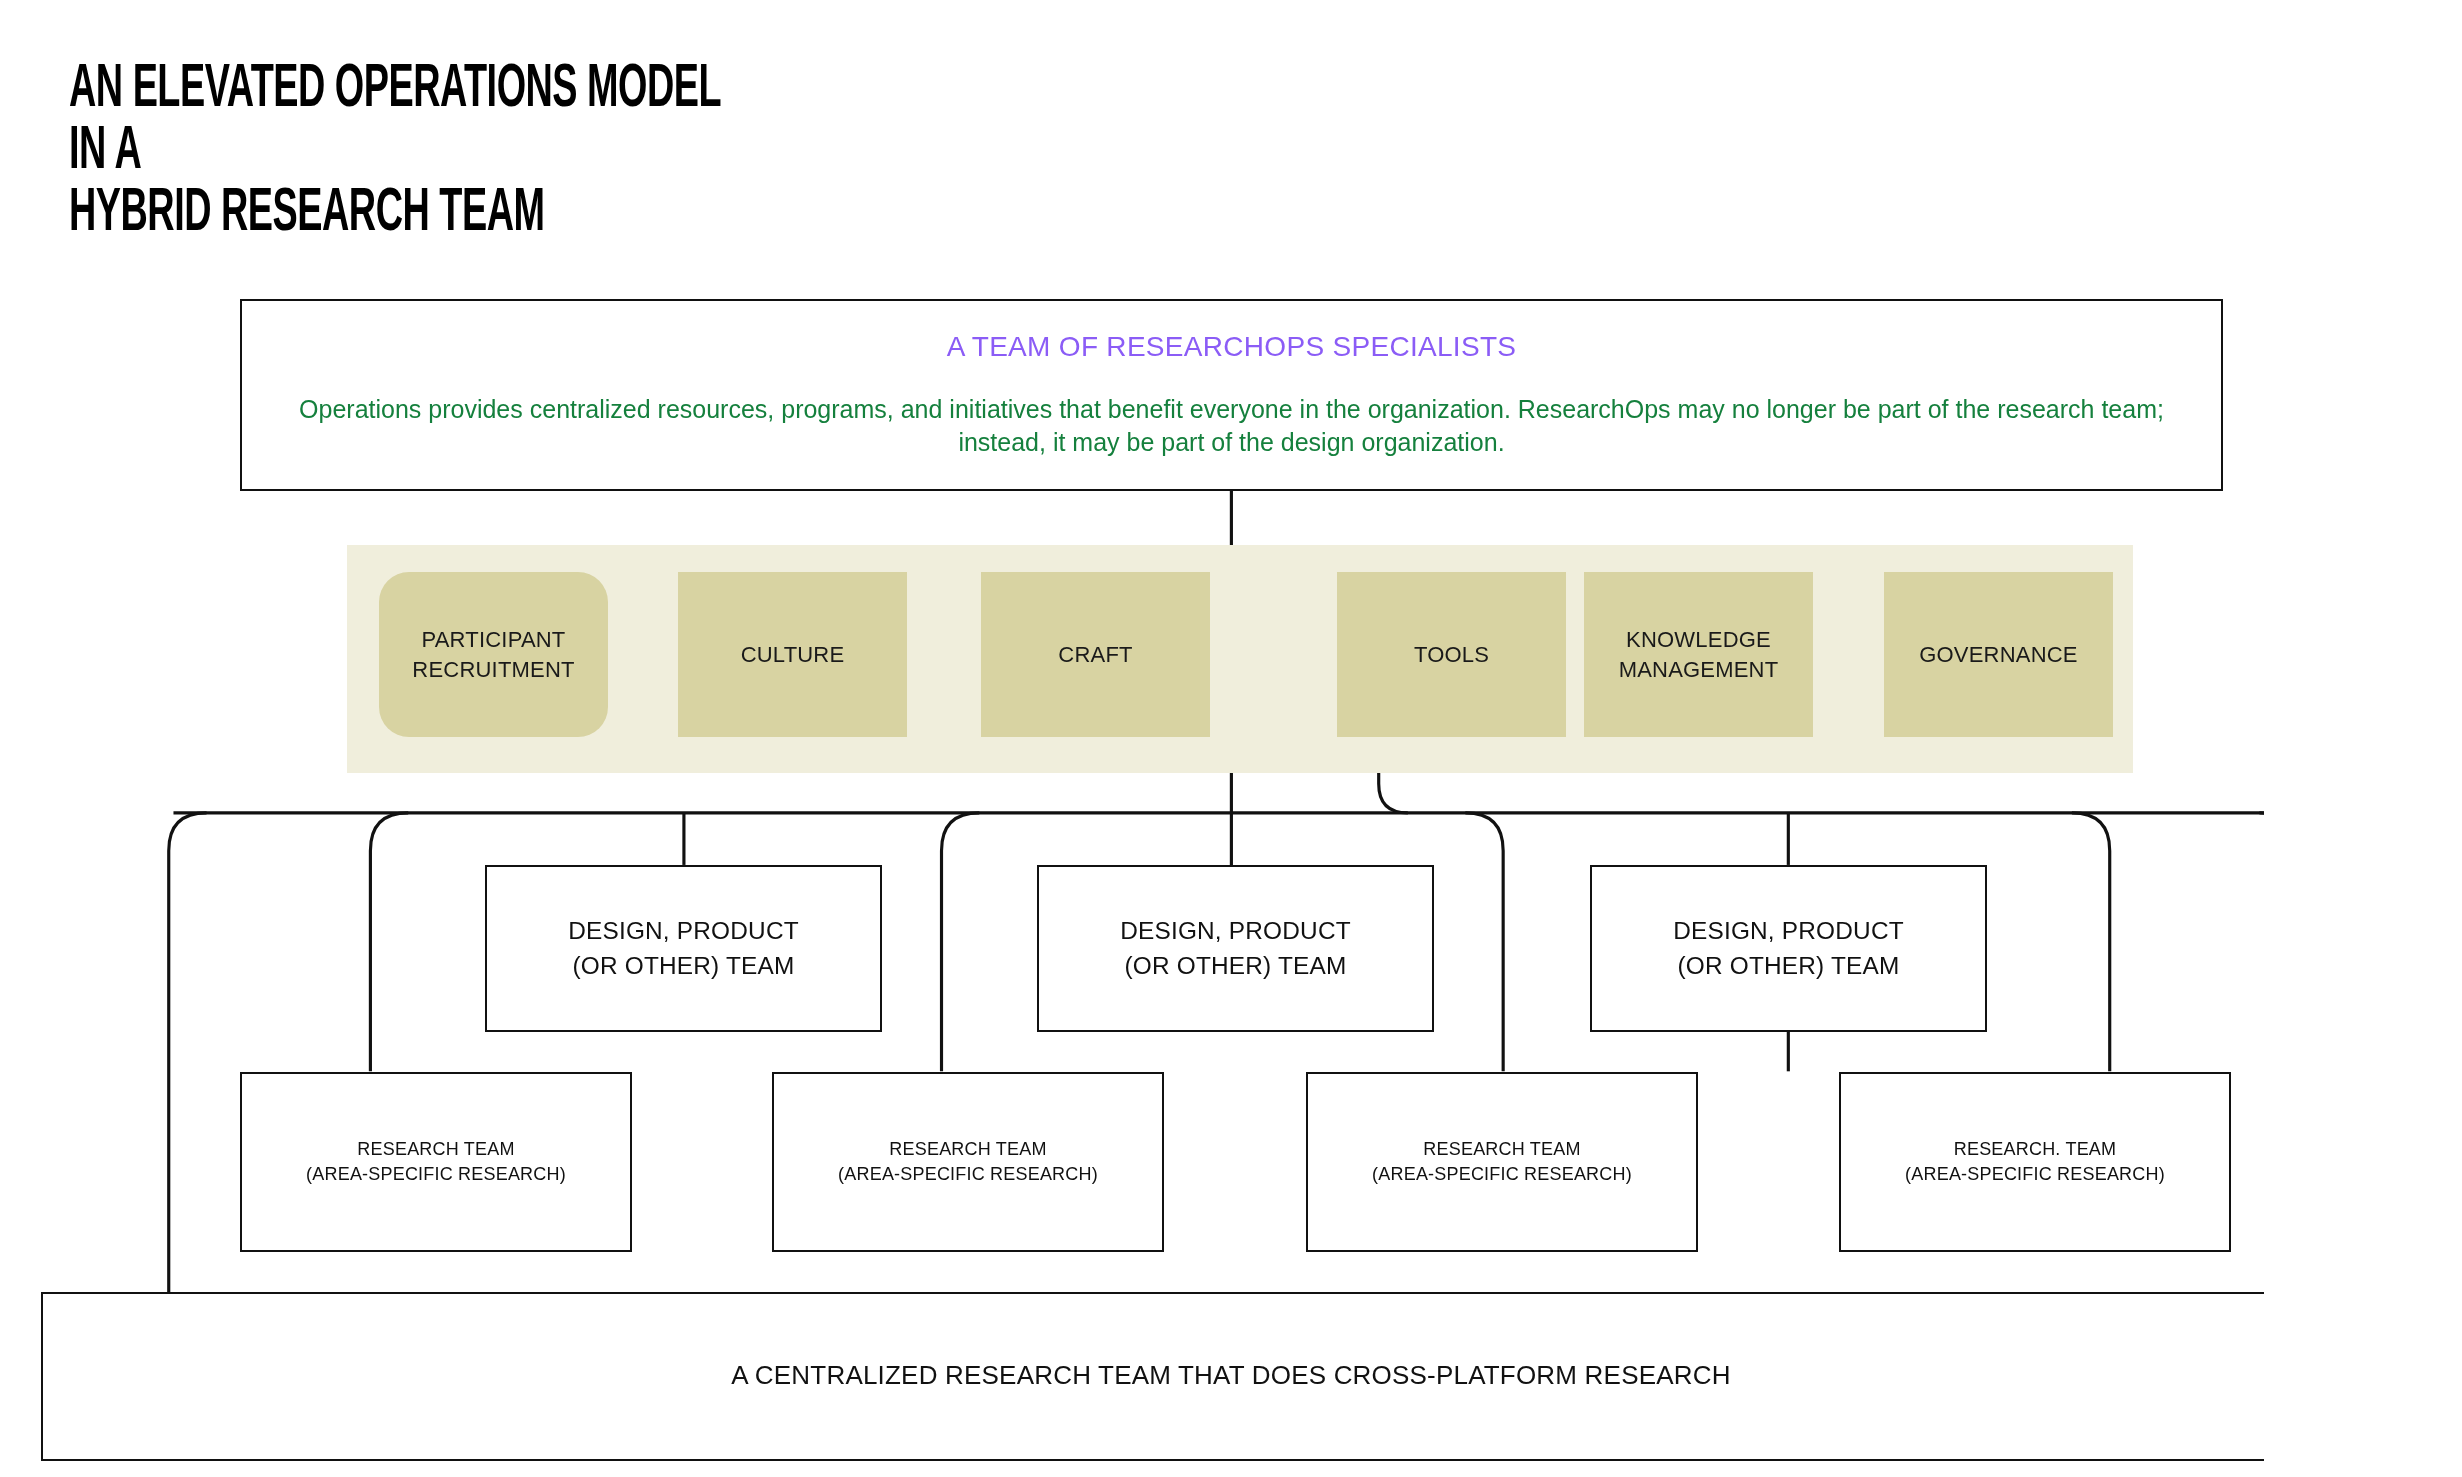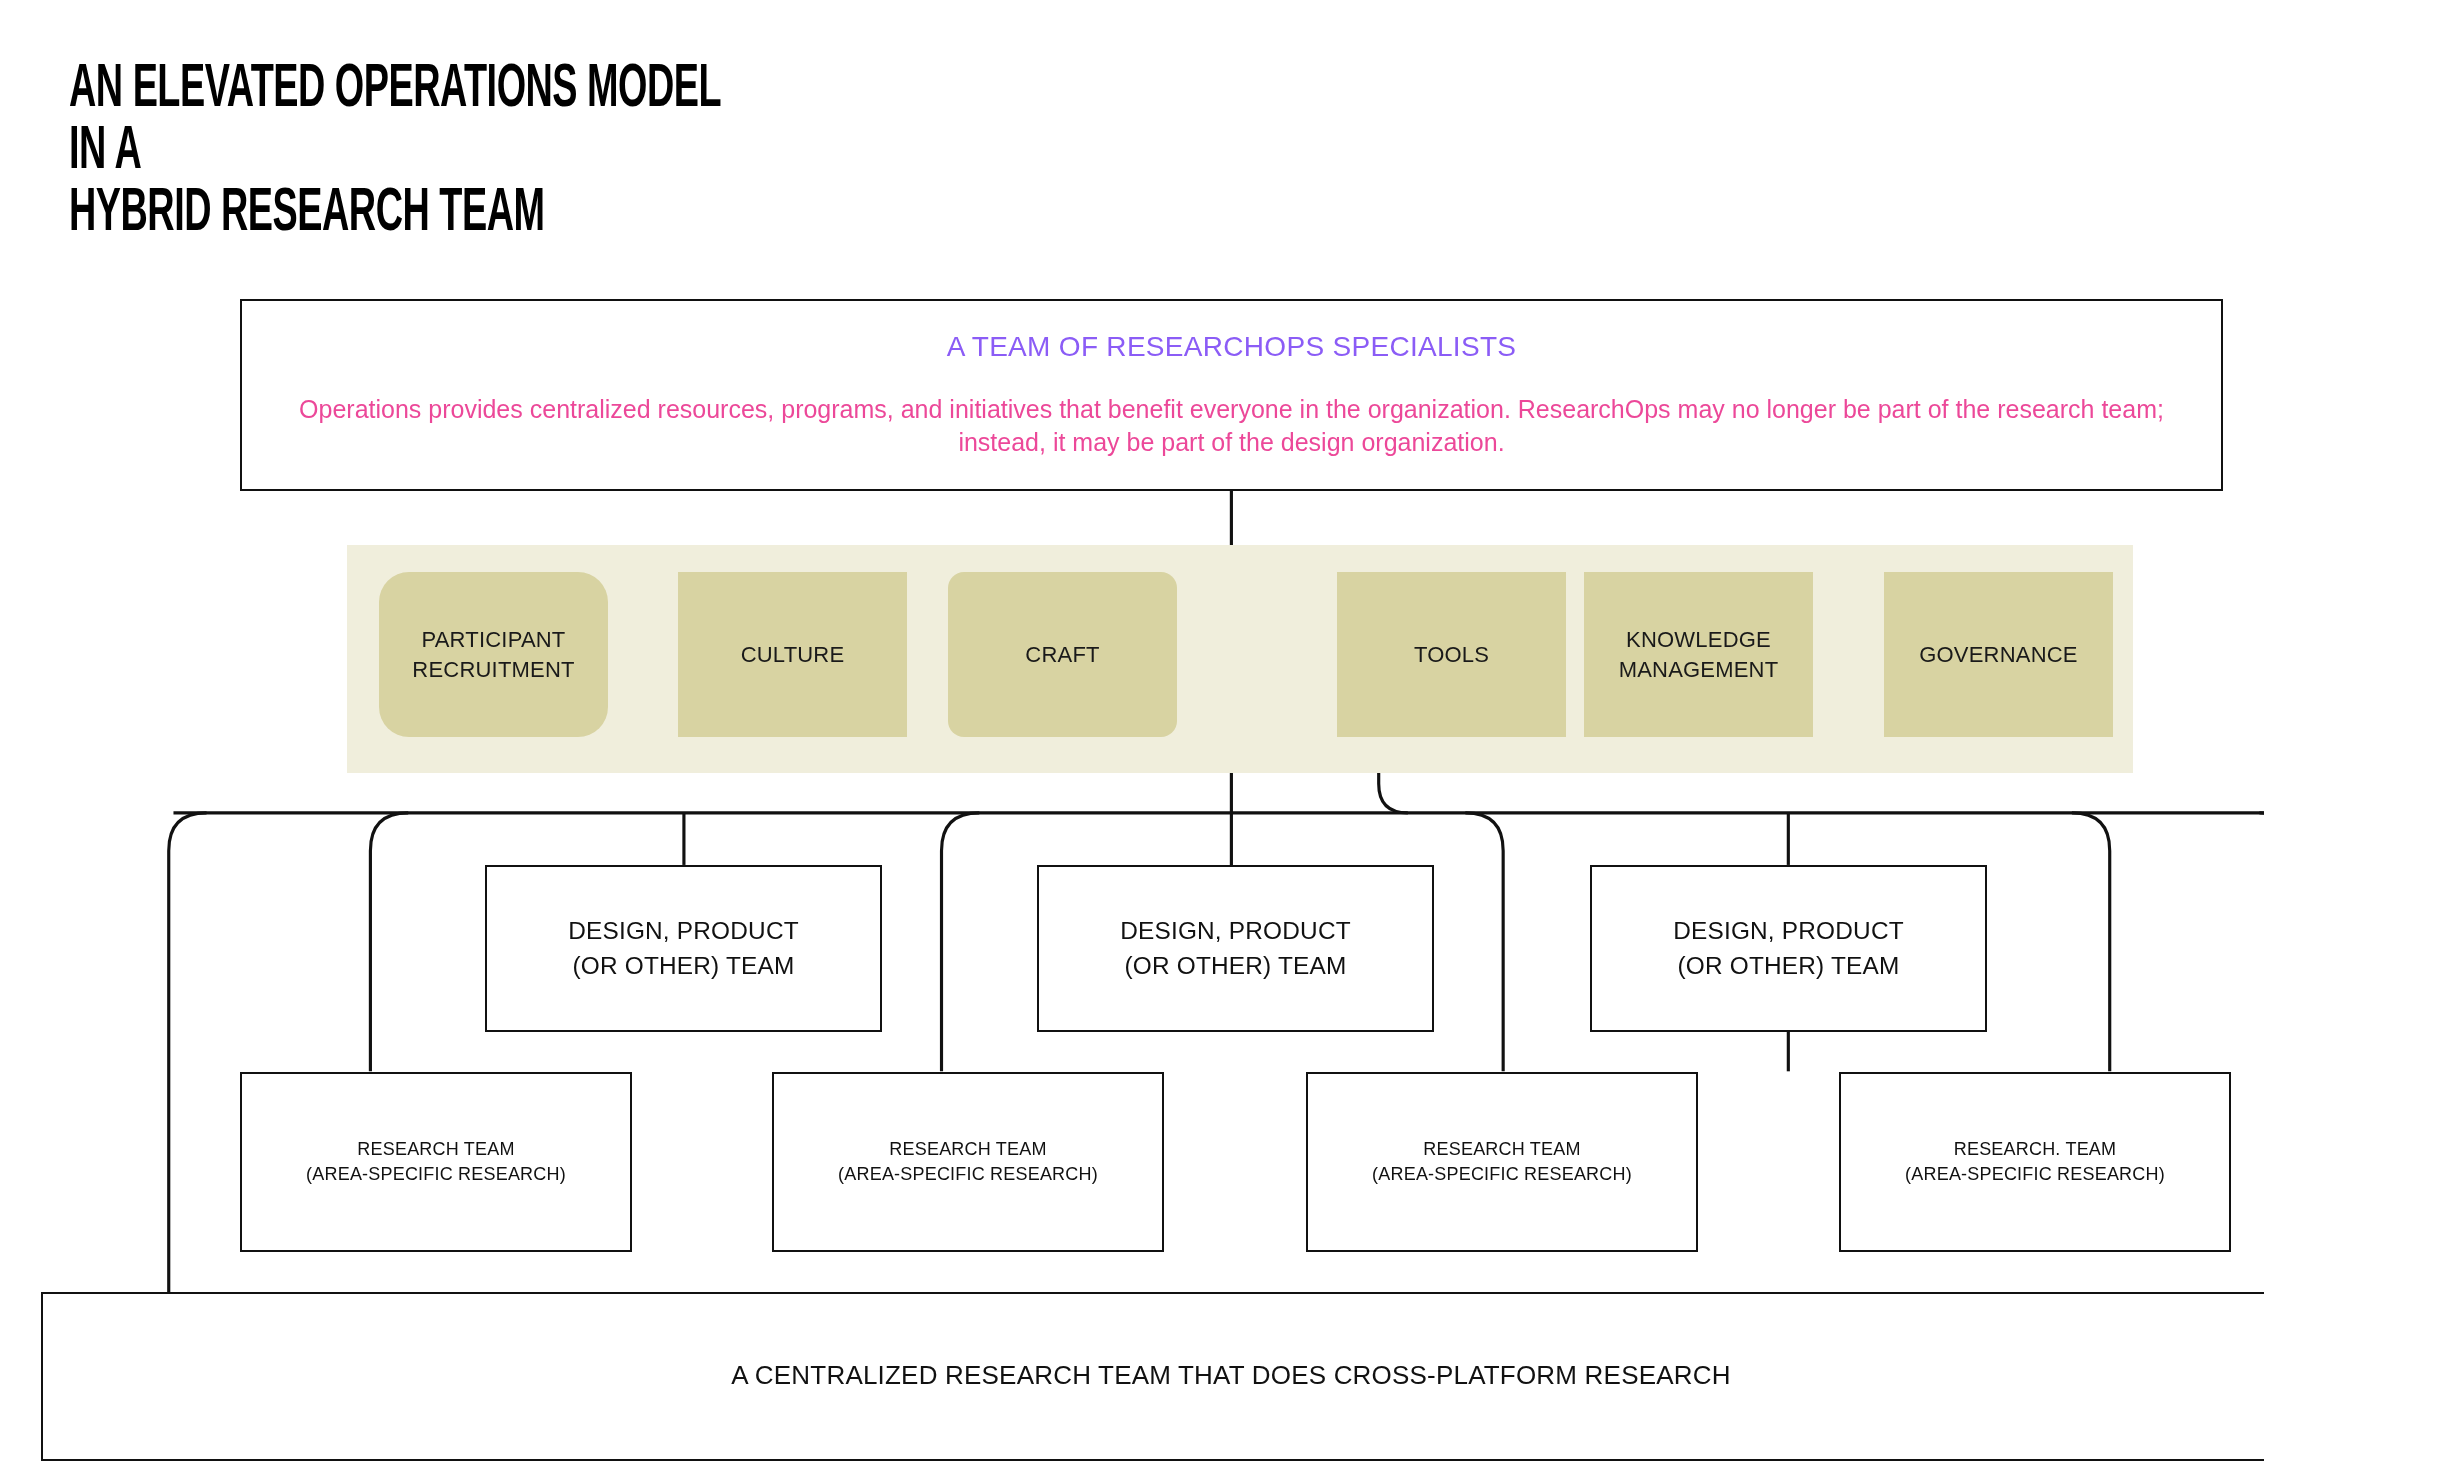--- a/index.html
+++ b/index.html
@@ -63,21 +63,21 @@
     font-size: 28px;
     letter-spacing: 0.3px;
     color: #8b5cf6;
     text-transform: uppercase;
   }
   #top-box .body {
     margin-top: 30px;
     font-size: 25px;
     line-height: 1.32;
     width: 1915px;
-    color: #ec4899;
+    color: #15803d;
   }
 
   
   #band {
     position: absolute;
     left: 347px;
     top: 545px;
     width: 1786px;
     height: 228px;
     background: #f0eedc;
@@ -95,21 +95,21 @@
     text-align: center;
     font-size: 22px;
     line-height: 1.35;
     color: #1a1a1a;
     letter-spacing: 0.2px;
     text-transform: uppercase;
     white-space: pre-line;
   }
   .p0 { left: 32px; border-radius: 30px; }
   .p1 { left: 331px; }
-  .p2 { left: 601px; border-radius: 16px; }
+  .p2 { left: 634px; }
   .p3 { left: 990px; }
   .p4 { left: 1237px; }
   .p5 { left: 1537px; }
 
   
   #wires {
     position: absolute;
     left: 0;
     top: 0;
     width: 2462px;

